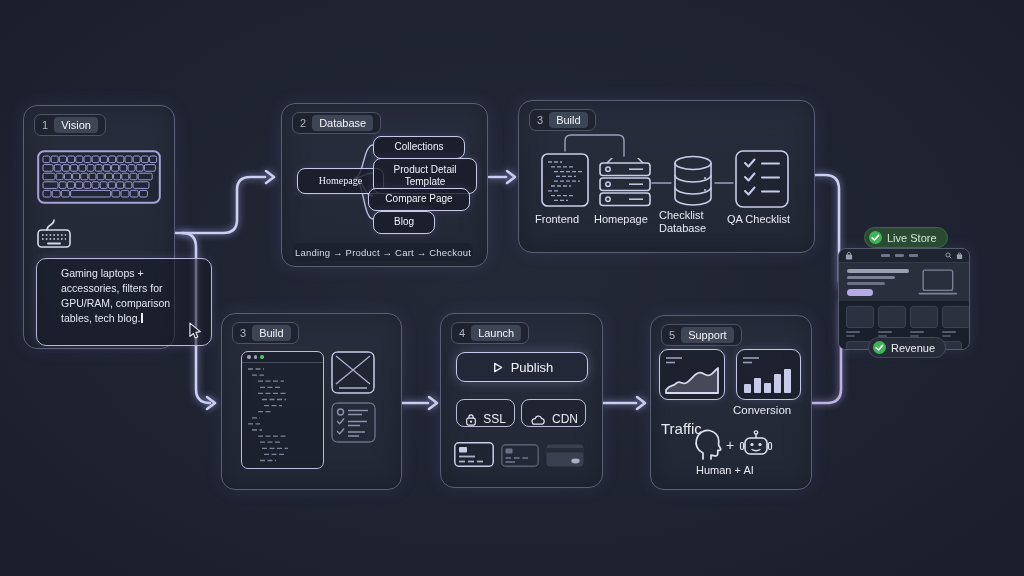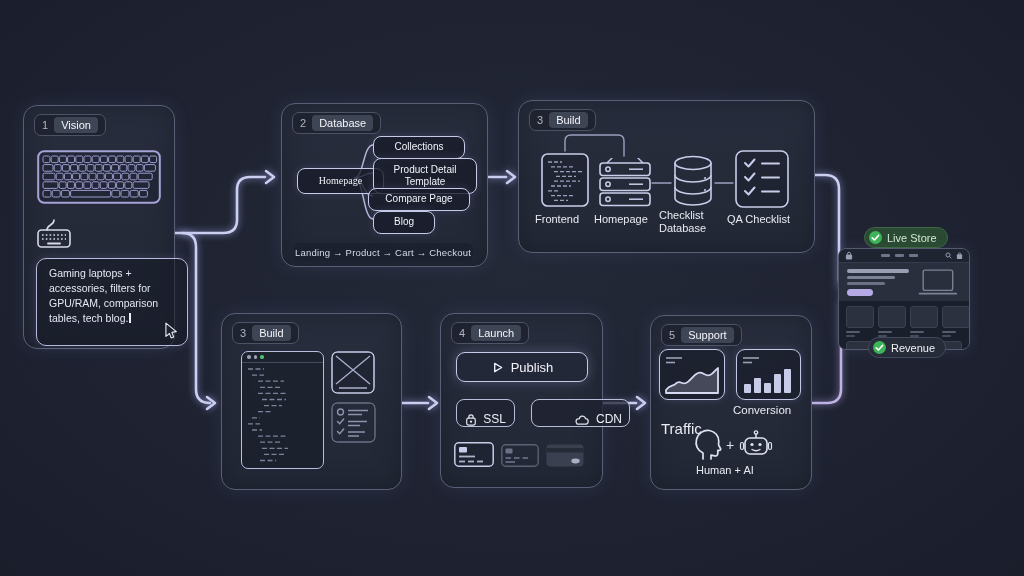--- a/index.html
+++ b/index.html
@@ -23,21 +23,21 @@
   .badge .lbl{background:#3e4554;color:#f4f5fa;border-radius:4px;padding:1px 7px;}
   
   #wires{position:absolute;left:0;top:0;z-index:1;pointer-events:none;}
   .panel,.store-wrap{z-index:2;}
   .wire{filter:drop-shadow(0 0 3.5px rgba(175,178,245,.8));}
   .wire2{filter:drop-shadow(0 0 3.5px rgba(190,168,235,.8));}
   
   .note-box{
     position:absolute;left:12px;top:152px;width:126px;height:72px;
     border:1.3px solid #b8b7dd;border-radius:10px;background:rgba(22,26,38,.55);
-    padding:7px 12px;font-size:10.5px;line-height:1.42;color:#e4e7f1;
+    padding:7px 24px;font-size:10.5px;line-height:1.42;color:#e4e7f1;
     box-shadow:0 0 10px rgba(160,160,220,.18);
   }
   .caret{display:inline-block;width:1.5px;height:10px;background:#eceef6;margin-left:1px;vertical-align:-1px;}
   
   .bp-node{
     position:absolute;border:1.3px solid #c7cbe8;border-radius:8px;background:rgba(25,29,42,.8);
     font-size:10px;color:#f1f3f9;display:flex;align-items:center;justify-content:center;
     text-align:center;padding:2px 14px;box-shadow:0 0 8px rgba(150,155,225,.18);line-height:1.25;
   }
   .funnel{
@@ -364,21 +364,21 @@
       <span>Publish</span>
     </div>
     <div class="chip" style="left:15px;top:85px;width:57px;">
       <svg viewBox="0 0 14 15" style="width:12px;height:13px;">
         <rect x="2" y="6" width="10" height="8" rx="2" fill="none" stroke="#e3e6f0" stroke-width="1.4"></rect>
         <path d="M4.5 6 V4.5 C4.5 1.2 9.5 1.2 9.5 4.5 V6" fill="none" stroke="#e3e6f0" stroke-width="1.4"></path>
         <circle cx="7" cy="10" r="1.3" fill="#e3e6f0"></circle>
       </svg>
       <span>SSL</span>
     </div>
-    <div class="chip" style="left:90px;top:85px;width:63px;padding-left:34px;">
+    <div class="chip" style="left:80px;top:85px;width:63px;">
       <svg viewBox="0 0 19 13" style="width:17px;height:12px;">
         <path d="M4.8 11.2 H13.2 C15.6 11.2 17 9.6 17 7.8 C17 5.9 15.5 4.8 14 5 C13.5 2.8 11.4 1.7 9.6 2.2 C8.1 2.6 7.2 3.8 7.1 5 C5 4.8 3.4 6.2 3.4 8 C3.4 9.9 4.8 11.2 4.8 11.2 Z" fill="none" stroke="#e3e6f0" stroke-width="1.4" stroke-linejoin="round"></path>
       </svg>
       <span>CDN</span>
     </div>
     <svg viewBox="0 0 40 25" style="position:absolute;left:13px;top:128px;width:40px;height:25px;">
       <rect x="0.8" y="0.8" width="38.4" height="23.4" rx="4" fill="rgba(29,34,48,.7)" stroke="#c9cde9" stroke-width="1.5"></rect>
       <rect x="5" y="5" width="8" height="5.5" rx="1" fill="#c9cde9"></rect>
       <line x1="5" y1="14.5" x2="21" y2="14.5" stroke="#aeb3cc" stroke-width="1.8"></line>
       <g stroke="#aeb3cc" stroke-width="1.8">

